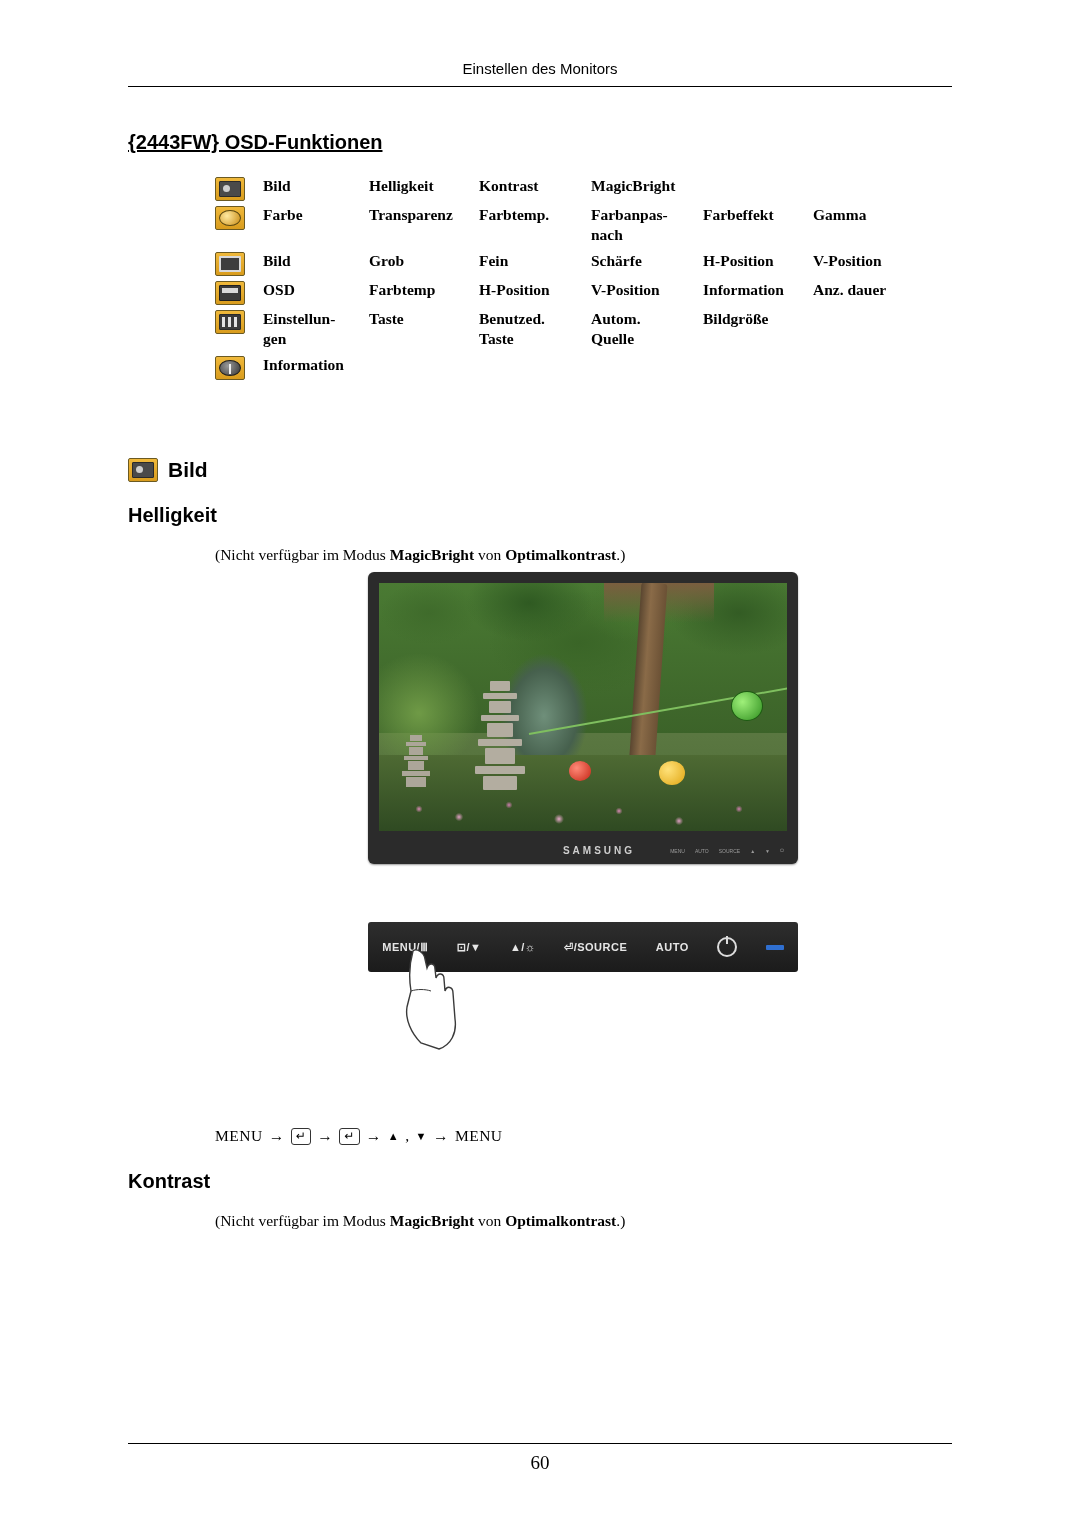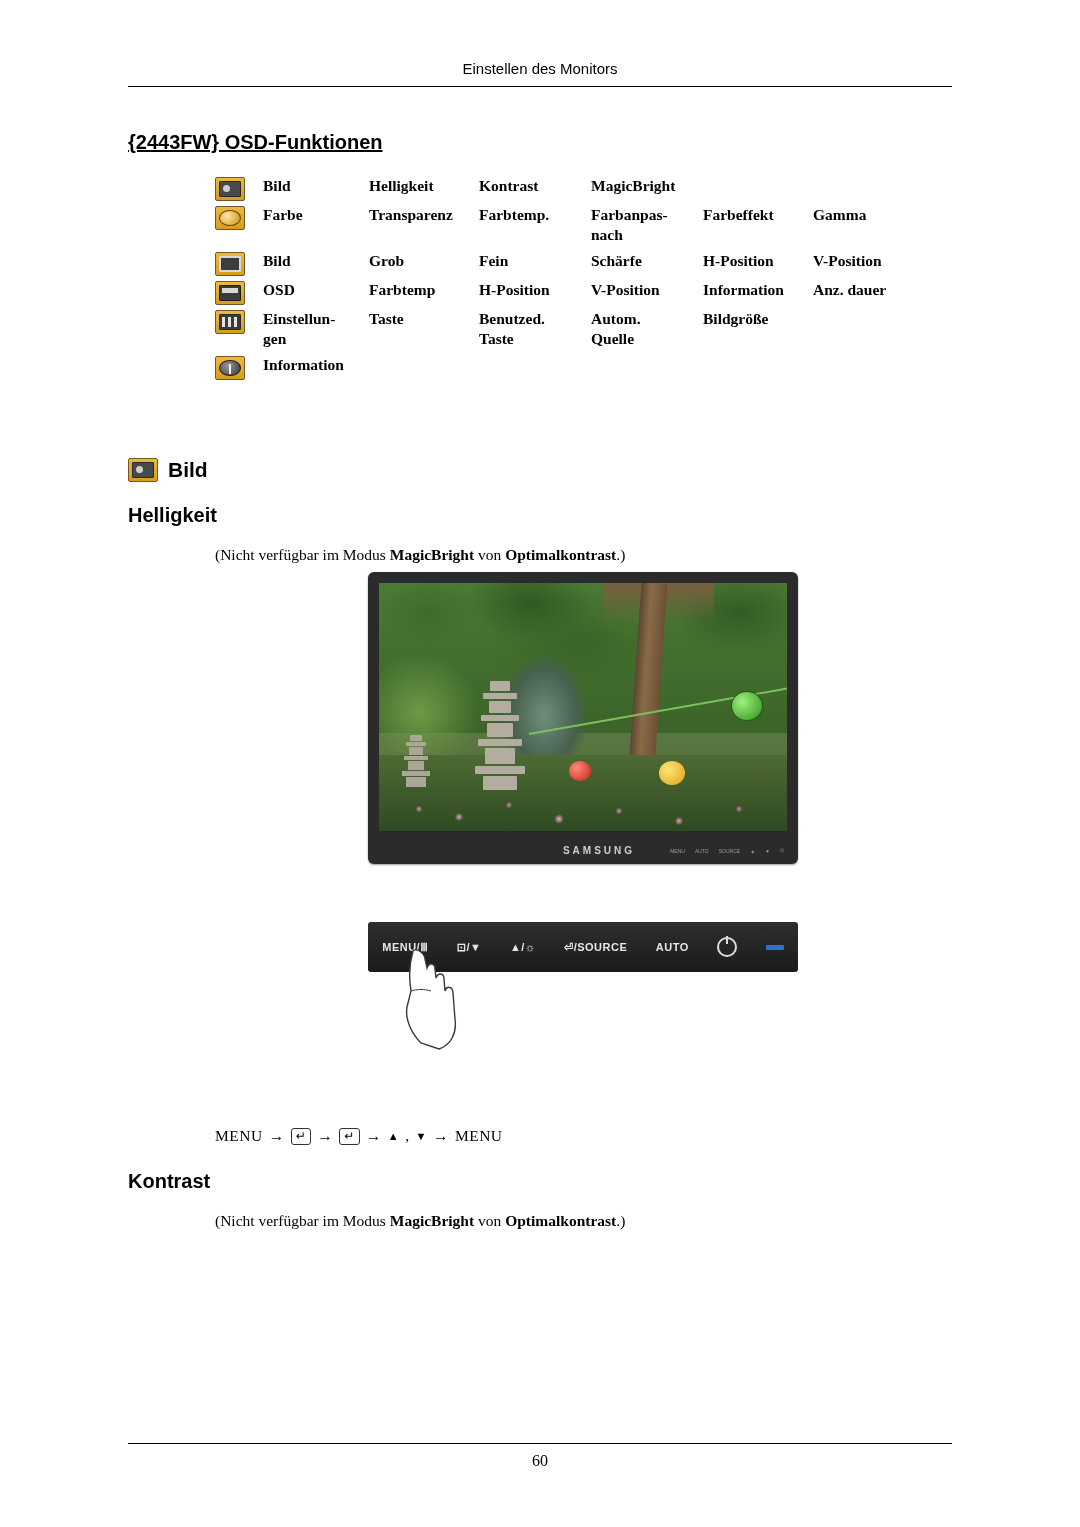--- a/index.html
+++ b/index.html
@@ -45,21 +45,21 @@
     width: 824px;
     height: 1px;
     background: #000;
   }
   .page-number {
     position: absolute;
     top: 1452px;
     left: 128px;
     width: 824px;
     text-align: center;
-    font-size: 16px;
+    font-size: 19px;
     font-family: "Liberation Serif", serif;
   }
   .title-main {
     position: absolute;
     top: 131px;
     left: 128px;
     font-family: "Liberation Sans", sans-serif;
     font-weight: bold;
     font-size: 20px;
     letter-spacing: 0px;

